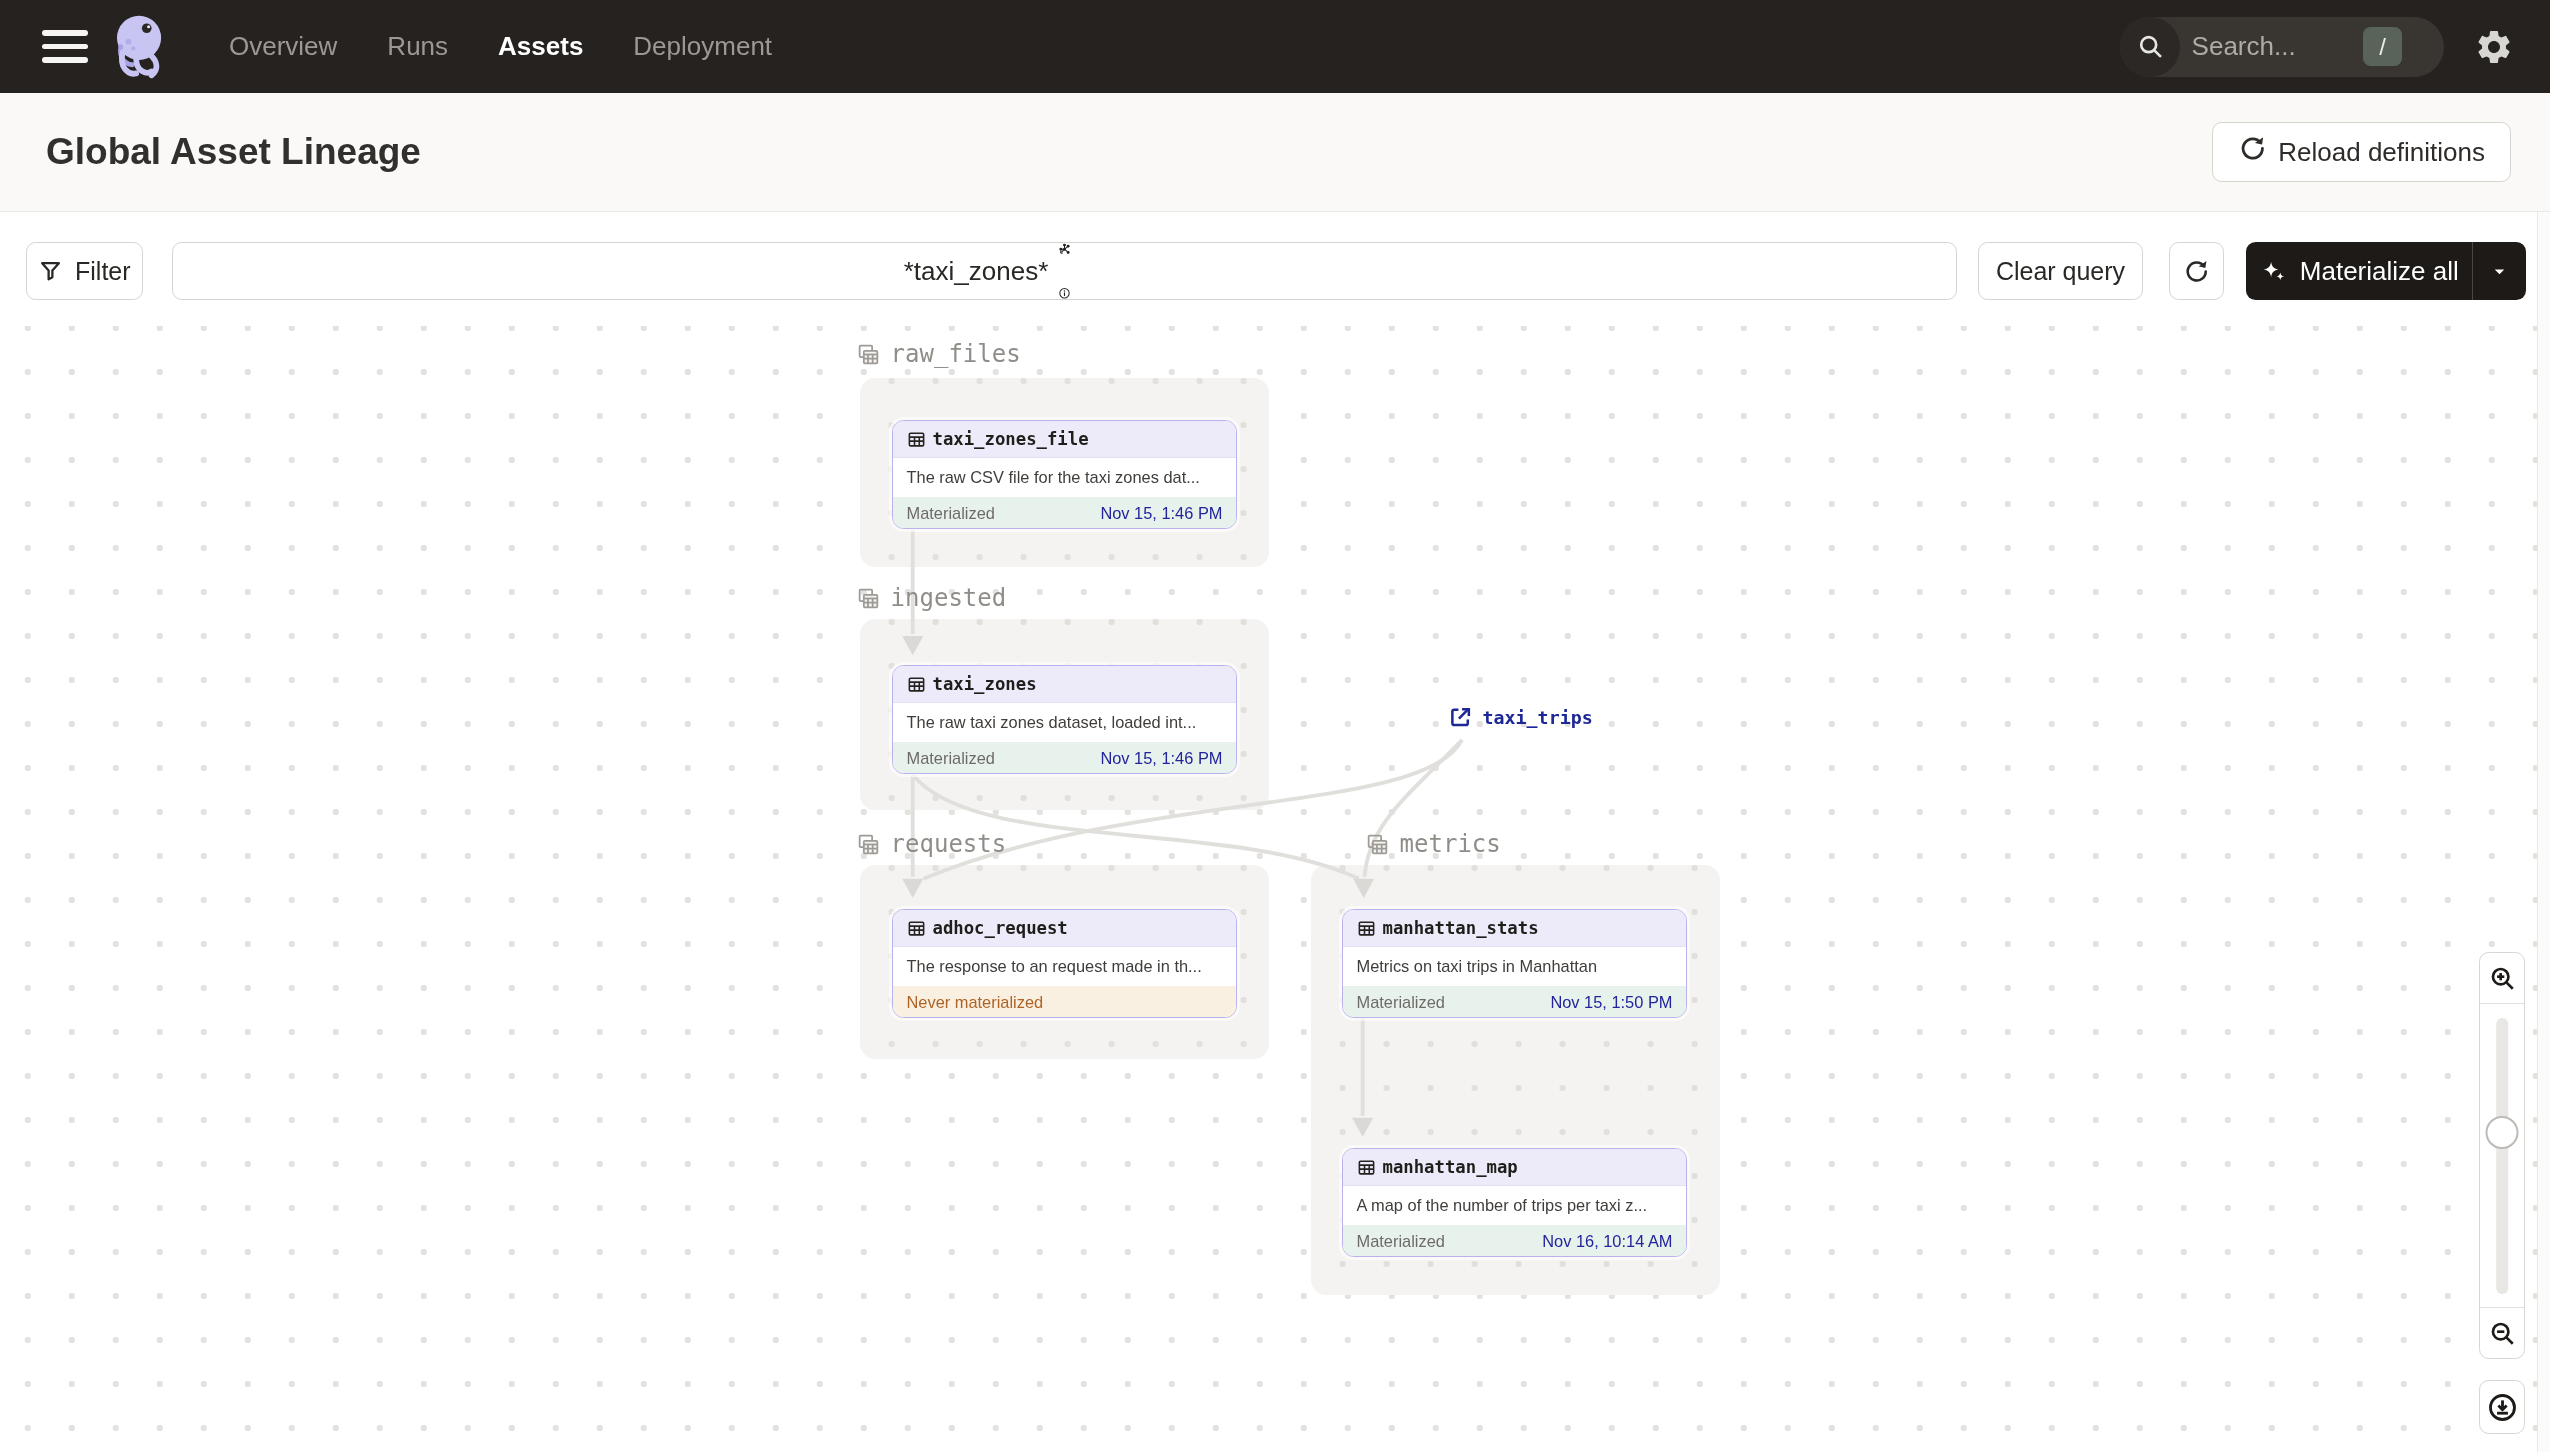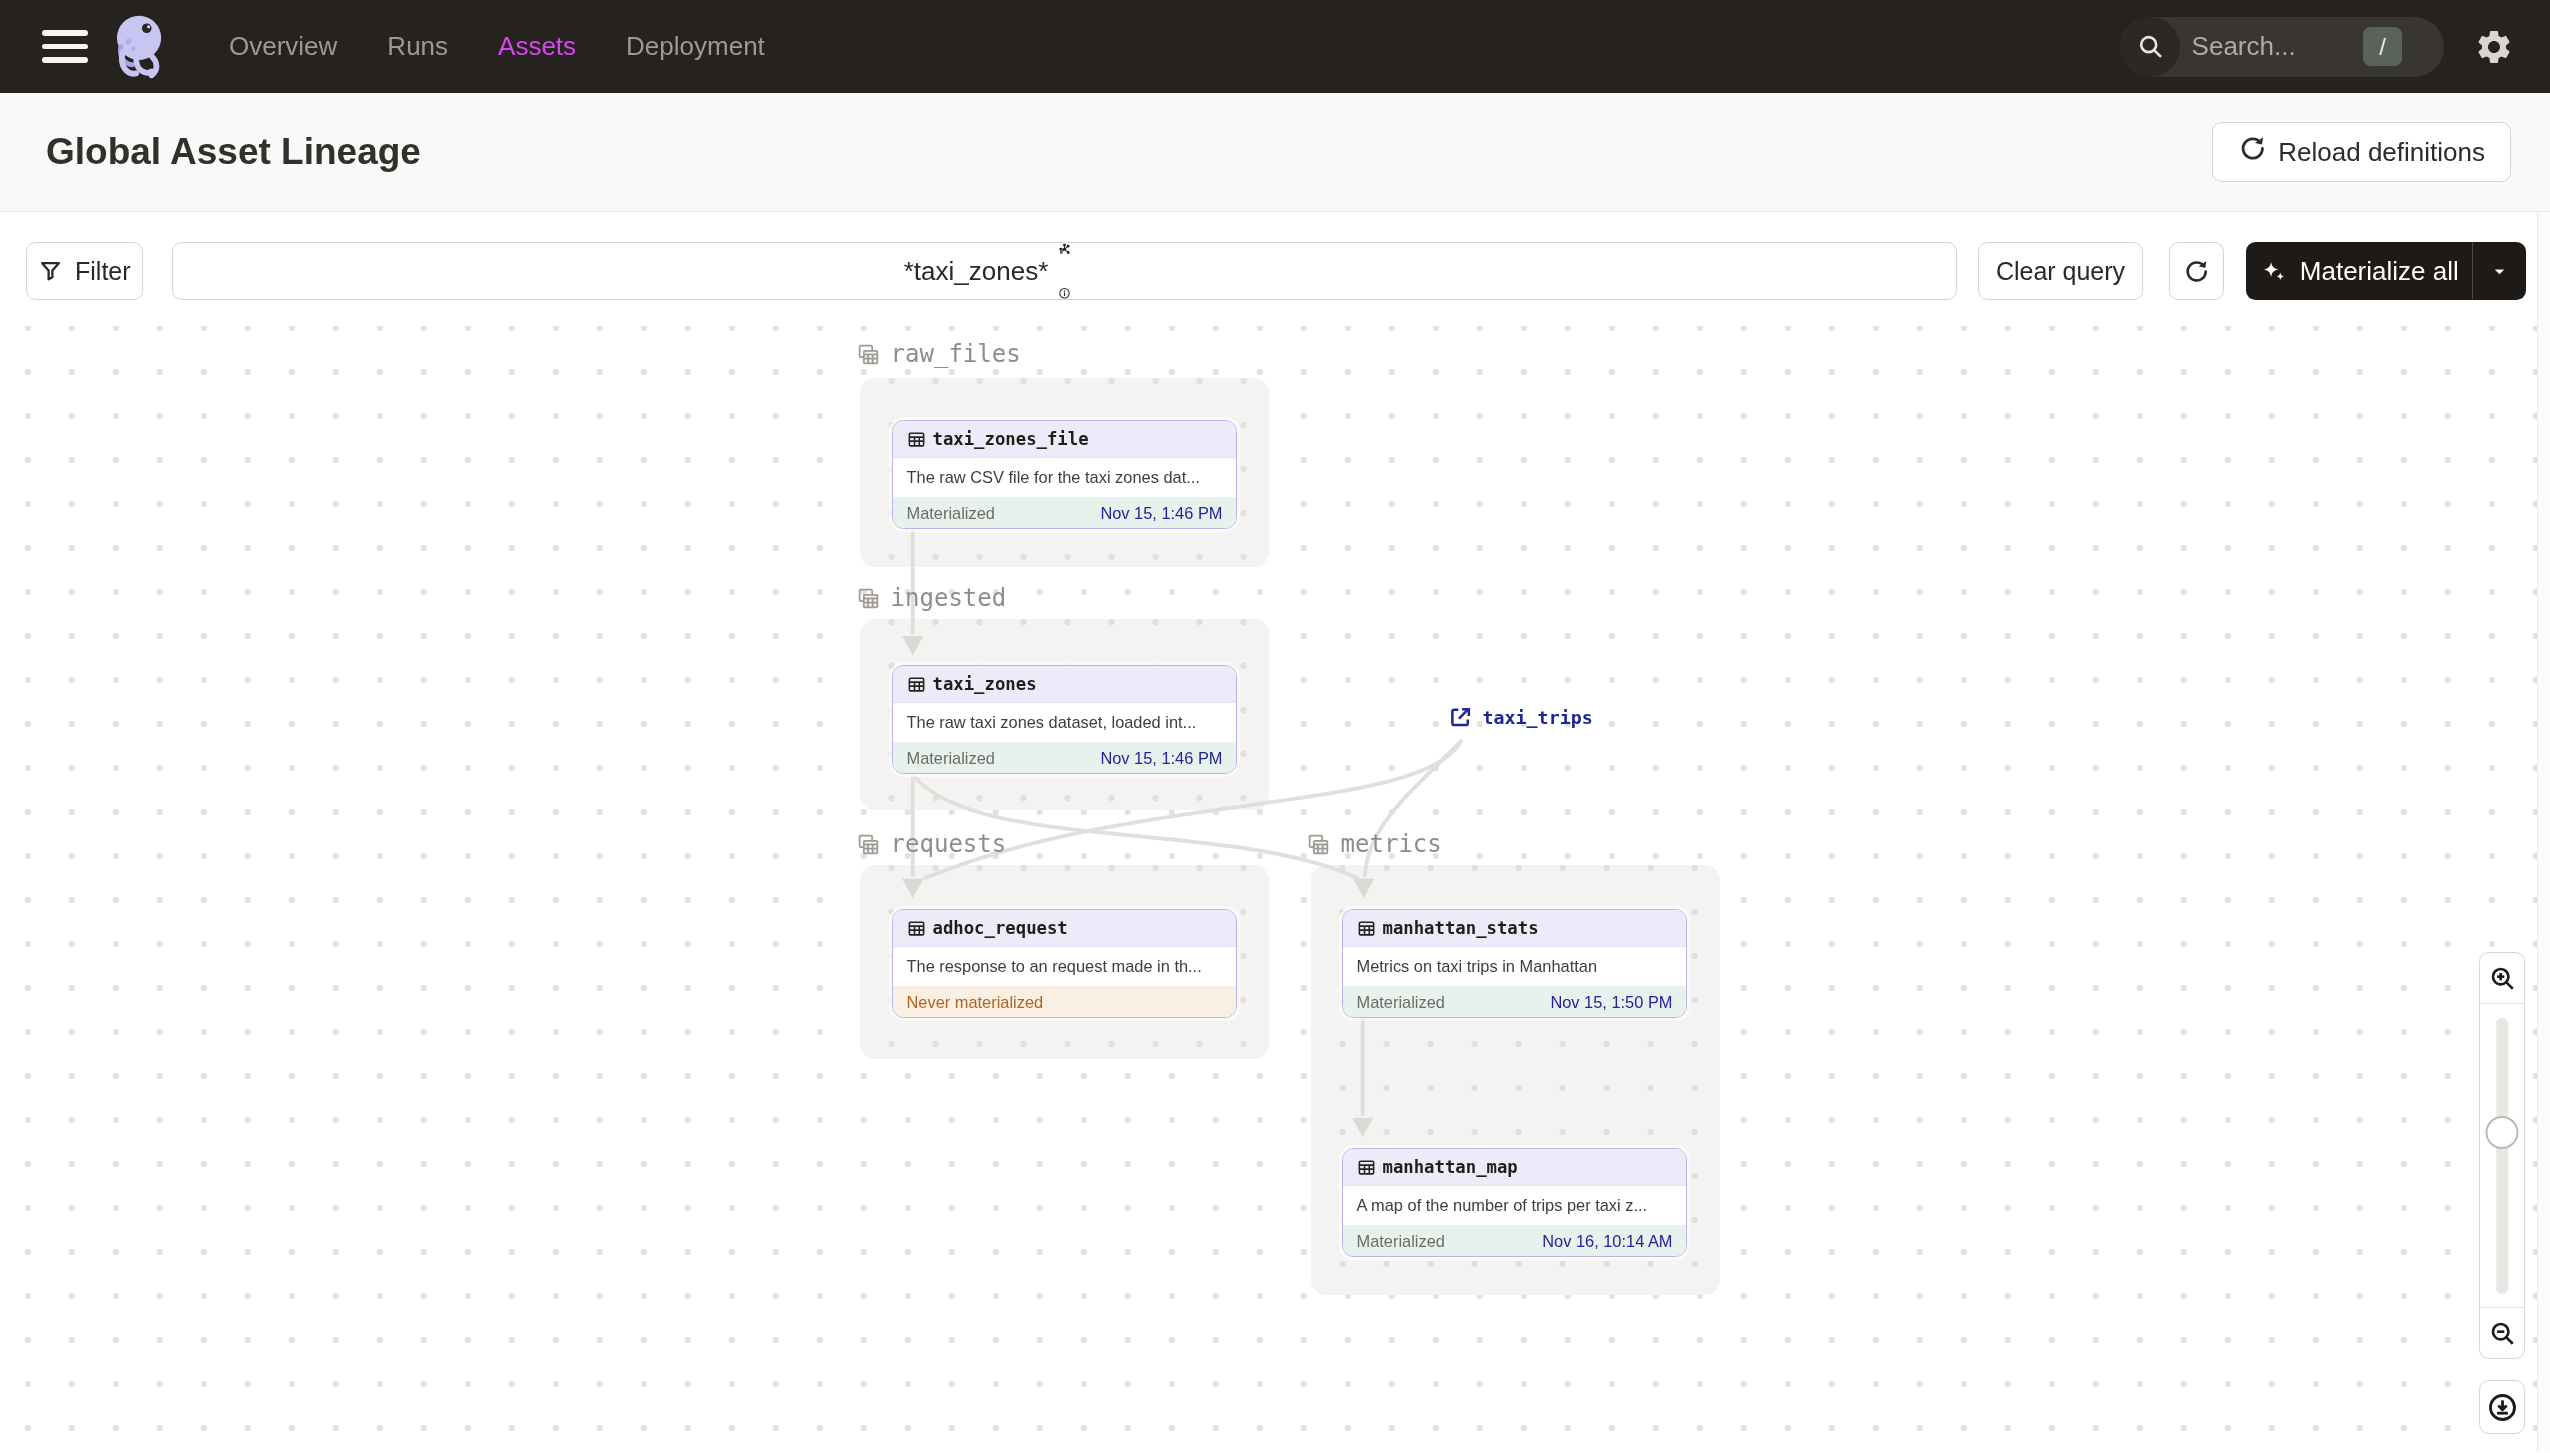--- a/index.html
+++ b/index.html
@@ -8,21 +8,21 @@
   .app { position:relative; width:2550px; height:1453px; }
 
   
   .topnav { position:relative; height:93px; background:#262220; display:flex; align-items:center; }
   .hamburger { width:46px; height:33px; margin-left:42px; display:flex; flex-direction:column;
                justify-content:space-between; cursor:pointer; }
   .hamburger span { display:block; height:5.8px; border-radius:2.9px; background:#F6F5F3; }
   .logo { width:66px; height:73px; margin-left:19px; }
   .navlinks { display:flex; gap:50px; margin-left:56px; }
   .navlink { font-size:26px; color:#9C9892; font-weight:500; cursor:pointer; }
-  .navlink.active { color:#d946ef; font-weight:400; }
+  .navlink.active { color:#ffffff; font-weight:700; }
   .topnav-right { margin-left:auto; display:flex; align-items:center; }
   .searchpill { width:324px; height:60px; background:#393531; border-radius:30px;
                 display:flex; align-items:center; position:relative; cursor:text; }
   .searchcircle { width:60px; height:60px; border-radius:50%; background:#2B2825;
                   display:flex; align-items:center; justify-content:center; flex:0 0 auto; }
   .searchpill input { background:transparent; border:none; outline:none; color:#CFCCC8;
                       font-size:26px; width:164px; margin-left:11.6px; font-family:"Liberation Sans",sans-serif; }
   .searchpill input::placeholder { color:#AEABA6; }
   .slashkey { position:absolute; right:42px; top:10.6px; width:39px; height:39px; background:#5A635A;
               border-radius:7.7px; color:#E9EDE9; font-size:24px; display:flex; align-items:center;
@@ -228,21 +228,21 @@
             <rect x="3.5" y="2.5" width="12" height="11" rx="1"></rect>
             <rect x="7.5" y="7.5" width="13" height="12" rx="1" fill="#F4F3F1"></rect>
             <line x1="7.5" y1="11" x2="20.5" y2="11"></line>
             <line x1="11.5" y1="11" x2="11.5" y2="19.5"></line>
             <line x1="16" y1="11" x2="16" y2="19.5"></line>
             <line x1="7.5" y1="15" x2="20.5" y2="15"></line>
           </g>
         </svg>
       <span>requests</span>
     </div>
-    <div class="grouplabel" style="left:1306px;top:618px">
+    <div class="grouplabel" style="left:1365px;top:618px">
       <svg width="25" height="25" viewBox="0 0 24 24">
           <g stroke="#9E9B96" stroke-width="1.7" fill="none">
             <rect x="3.5" y="2.5" width="12" height="11" rx="1"></rect>
             <rect x="7.5" y="7.5" width="13" height="12" rx="1" fill="#F4F3F1"></rect>
             <line x1="7.5" y1="11" x2="20.5" y2="11"></line>
             <line x1="11.5" y1="11" x2="11.5" y2="19.5"></line>
             <line x1="16" y1="11" x2="16" y2="19.5"></line>
             <line x1="7.5" y1="15" x2="20.5" y2="15"></line>
           </g>
         </svg>

